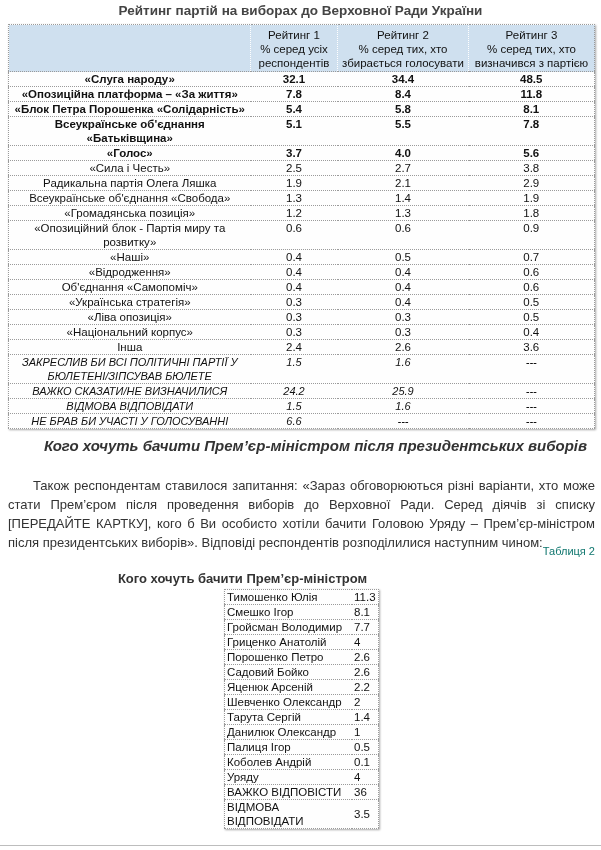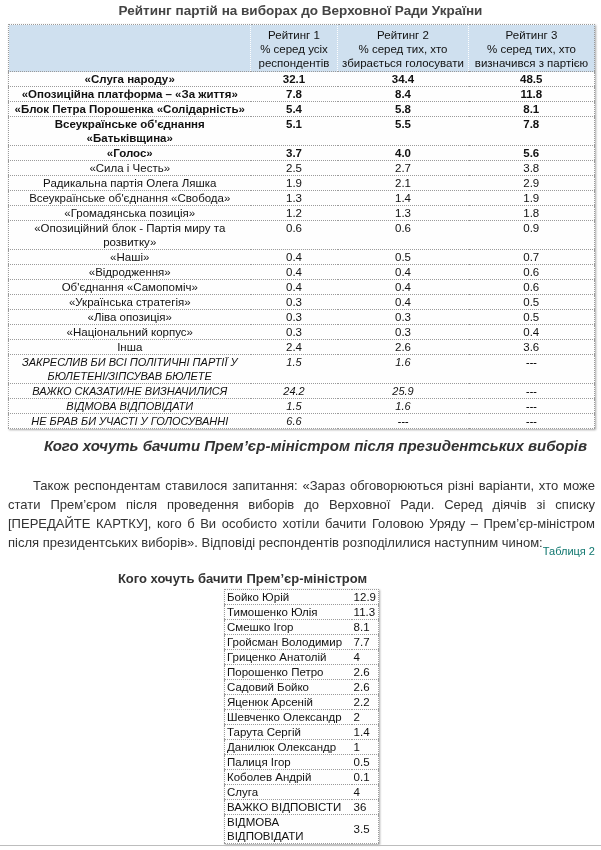--- a/index.html
+++ b/index.html
@@ -220,24 +220,20 @@
 </table>
 
 <div class="italic-heading">Кого хочуть бачити Прем’єр-міністром після президентських виборів</div>
 <div class="para">Також респондентам ставилося запитання: «Зараз обговорюються різні варіанти, хто може стати Прем’єром після проведення виборів до Верховної Ради. Серед діячів зі списку [ПЕРЕДАЙТЕ КАРТКУ], кого б Ви особисто хотіли бачити Головою Уряду – Прем’єр-міністром після президентських виборів». Відповіді респондентів розподілилися наступним чином:</div>
 <div class="table-label">Таблиця 2</div>
 <div class="title2">Кого хочуть бачити Прем’єр-міністром</div>
 
 <table class="t2">
   <tbody id="t2-body">
       <tr>
-        <td>Бойко Юрій</td>
-        <td class="v">12.9</td>
-      </tr>
-      <tr>
         <td>Тимошенко Юлія</td>
         <td class="v">11.3</td>
       </tr>
       <tr>
         <td>Смешко Ігор</td>
         <td class="v">8.1</td>
       </tr>
       <tr>
         <td>Гройсман Володимир</td>
         <td class="v">7.7</td>
@@ -272,21 +268,21 @@
       </tr>
       <tr>
         <td>Палиця Ігор</td>
         <td class="v">0.5</td>
       </tr>
       <tr>
         <td>Коболев Андрій</td>
         <td class="v">0.1</td>
       </tr>
       <tr>
-        <td>Слуга</td>
+        <td>Уряду</td>
         <td class="v">4</td>
       </tr>
       <tr>
         <td>ВАЖКО ВІДПОВІСТИ</td>
         <td class="v">36</td>
       </tr>
       <tr>
         <td>ВІДМОВА ВІДПОВІДАТИ</td>
         <td class="v">3.5</td>
       </tr>

